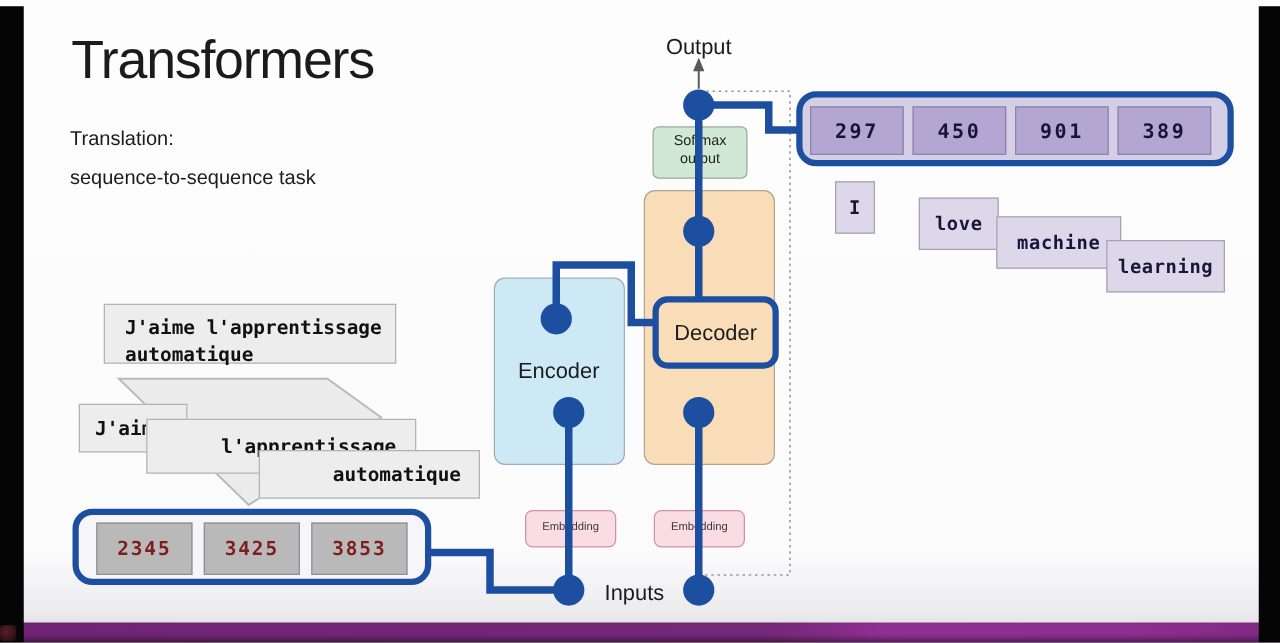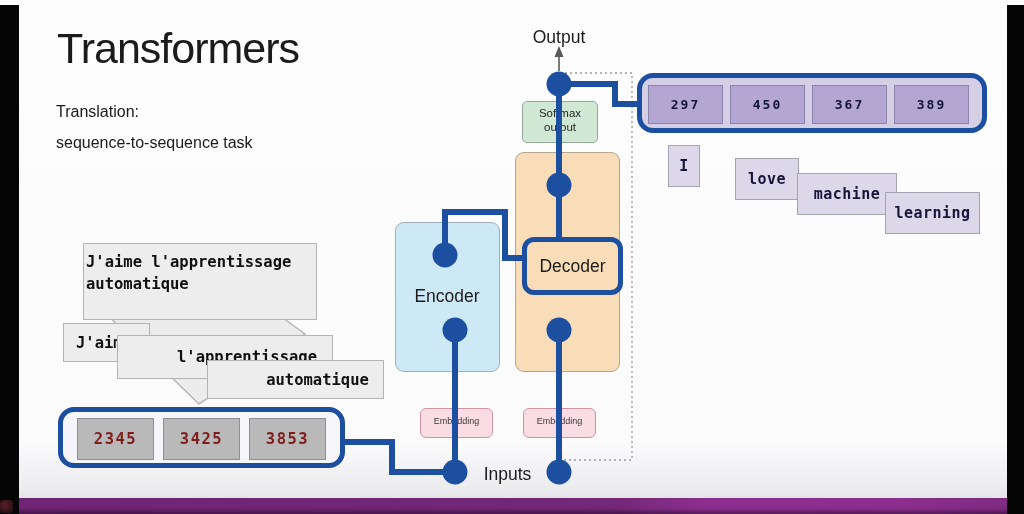--- a/index.html
+++ b/index.html
@@ -13,21 +13,21 @@
   .subtitle{left:56px;top:96px;font-size:16px;line-height:31px;color:#1b1b1b;}
   .diag-label{font-size:17.5px;color:#1c1c1c;text-align:center;}
   
   .graybox{background:#ededed;border:1.5px solid #b3b3b3;color:#111;
            font-family:"DejaVu Sans Mono","Liberation Mono",monospace;font-weight:bold;padding-left:44px;}
   .lavbox{background:#dcd7e9;border:1.5px solid #a3a3b6;color:#16163a;text-align:center;
           font-family:"DejaVu Sans Mono","Liberation Mono",monospace;font-weight:bold;font-size:15px;letter-spacing:.5px;}
   .token-num{background:#b9b9b9;border:1.5px solid #8f8f8f;color:#7f1d1d;text-align:center;
           font-family:"DejaVu Sans Mono","Liberation Mono",monospace;font-weight:bold;font-size:15.5px;letter-spacing:1.5px;}
   .token-purple{background:#b3a6d2;border:1.5px solid #8d82ab;color:#15153a;text-align:center;
-          font-family:"DejaVu Sans Mono","Liberation Mono",monospace;font-weight:bold;font-size:13px;letter-spacing:2px;}
+          font-family:"DejaVu Sans Mono","Liberation Mono",monospace;font-weight:bold;font-size:16px;letter-spacing:2px;}
   .bluebox-container{border:5px solid #1c4fa0;border-radius:16px;}
   .flexc{display:flex;align-items:center;justify-content:center;}
   
   .encoder{left:395px;top:222px;width:103px;height:148px;background:#cde9f6;
            border:1.5px solid #a2adb8;border-radius:9px;}
   .decoder{left:515px;top:152px;width:103px;height:218px;background:#f9ddb8;
            border:1.5px solid #b5a68f;border-radius:9px;}
   .decoder-inner{left:522px;top:237px;width:91px;height:48px;background:#f9ddb8;
            border:5px solid #1c4fa0;border-radius:12px;}
   .softmax{left:522px;top:101px;width:74px;height:40px;background:#d0e8d4;
@@ -55,21 +55,21 @@
       <polygon points="95,303 262,303 305,334 199,404" fill="#ececec" stroke="#b9b9b9" stroke-width="1.5"></polygon>
       <polyline points="560,73 632,73 632,460 560,460" fill="none" stroke="#9a9a9a" stroke-width="1.3" stroke-dasharray="2,3"></polyline>
     </svg>
 
     <div class="abs title">Transformers</div>
     <div class="abs subtitle">
       <div>Translation:</div>
       <div>sequence-to-sequence task</div>
     </div>
 
-    <div class="abs graybox" style="left:83px;top:243px;width:234px;height:77px;font-size:15.5px;line-height:22px;padding-top:7px;padding-left:2px;box-sizing:border-box;">
+    <div class="abs graybox" style="left:83px;top:243px;width:234px;height:48px;font-size:15.5px;line-height:22px;padding-top:7px;padding-left:16px;box-sizing:border-box;">
       <div>J'aime l'apprentissage</div>
       <div>automatique</div>
     </div>
 
     <div class="abs graybox" style="left:63px;top:323px;width:87px;height:39px;font-size:15.5px;line-height:39px;padding-left:12px;box-sizing:border-box;overflow:hidden;white-space:nowrap;z-index:2;">J'aime</div>
     <div class="abs graybox flexc" style="left:117px;top:335px;width:170px;height:42px;font-size:15.5px;z-index:3;">l'apprentissage</div>
     <div class="abs graybox flexc" style="left:207px;top:360px;width:131px;height:37px;font-size:15.5px;z-index:4;">automatique</div>
 
     <div class="abs bluebox-container" style="left:58px;top:407px;width:277px;height:51px;background:#f6f5f9;z-index:5;"></div>
     <div class="abs token-num flexc" style="left:77px;top:418px;width:75px;height:40px;z-index:6;">2345</div>
@@ -89,21 +89,21 @@
     <div class="abs embedding" style="left:420px;">
       <div style="margin-top:7px;">Embedding</div>
     </div>
     <div class="abs embedding" style="left:523px;">
       <div style="margin-top:7px;">Embedding</div>
     </div>
 
     <div class="abs bluebox-container" style="left:637px;top:73px;width:340px;height:50px;background:#d5cfe6;"></div>
     <div class="abs token-purple flexc" style="left:648px;top:85px;width:73px;height:37px;">297</div>
     <div class="abs token-purple flexc" style="left:730px;top:85px;width:73px;height:37px;">450</div>
-    <div class="abs token-purple flexc" style="left:812px;top:85px;width:73px;height:37px;">367</div>
+    <div class="abs token-purple flexc" style="left:812px;top:85px;width:73px;height:37px;">901</div>
     <div class="abs token-purple flexc" style="left:894px;top:85px;width:73px;height:37px;">389</div>
 
     <div class="abs lavbox flexc" style="left:668px;top:145px;width:30px;height:40px;z-index:1;">I</div>
     <div class="abs lavbox flexc" style="left:735px;top:158px;width:62px;height:40px;z-index:1;">love</div>
     <div class="abs lavbox flexc" style="left:885px;top:192px;width:93px;height:40px;z-index:3;">learning</div>
     <div class="abs lavbox flexc" style="left:797px;top:173px;width:98px;height:40px;z-index:2;">machine</div>
 
     <svg width="1024" height="514" style="z-index:7;">
       <g stroke="#1c4fa0" stroke-width="6" fill="none">
         <path d="M455,472 V330"></path>

